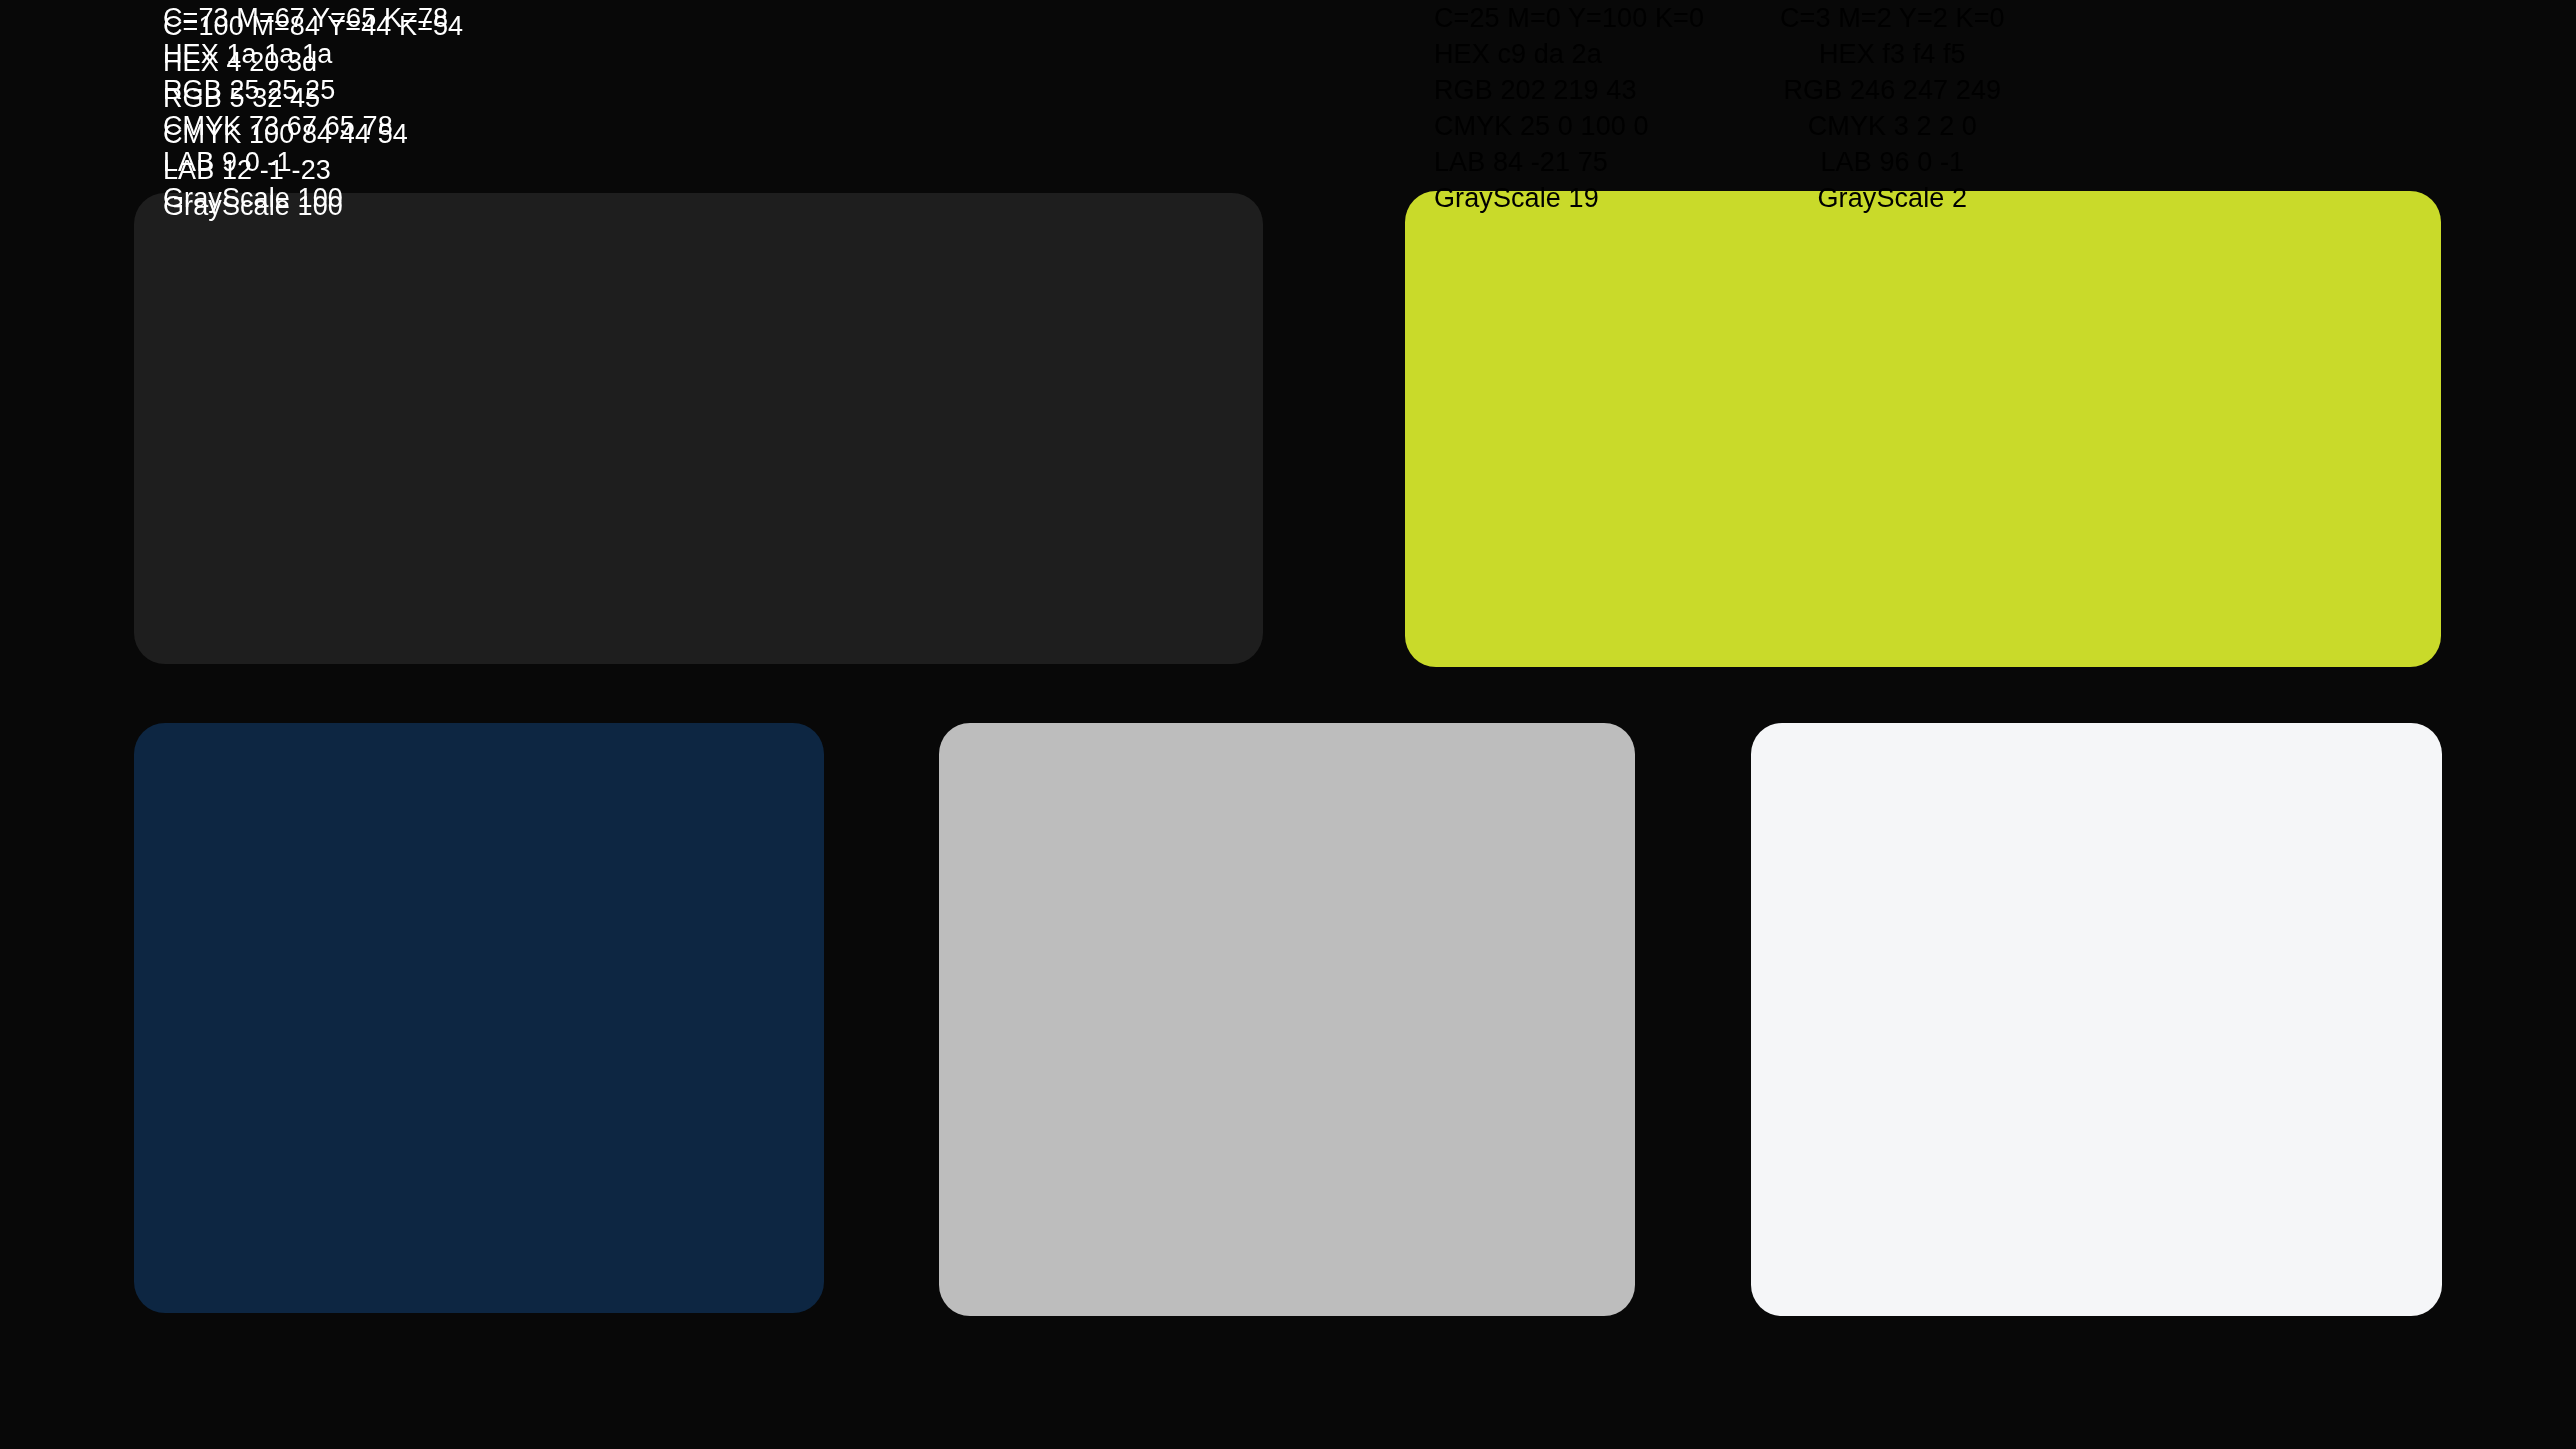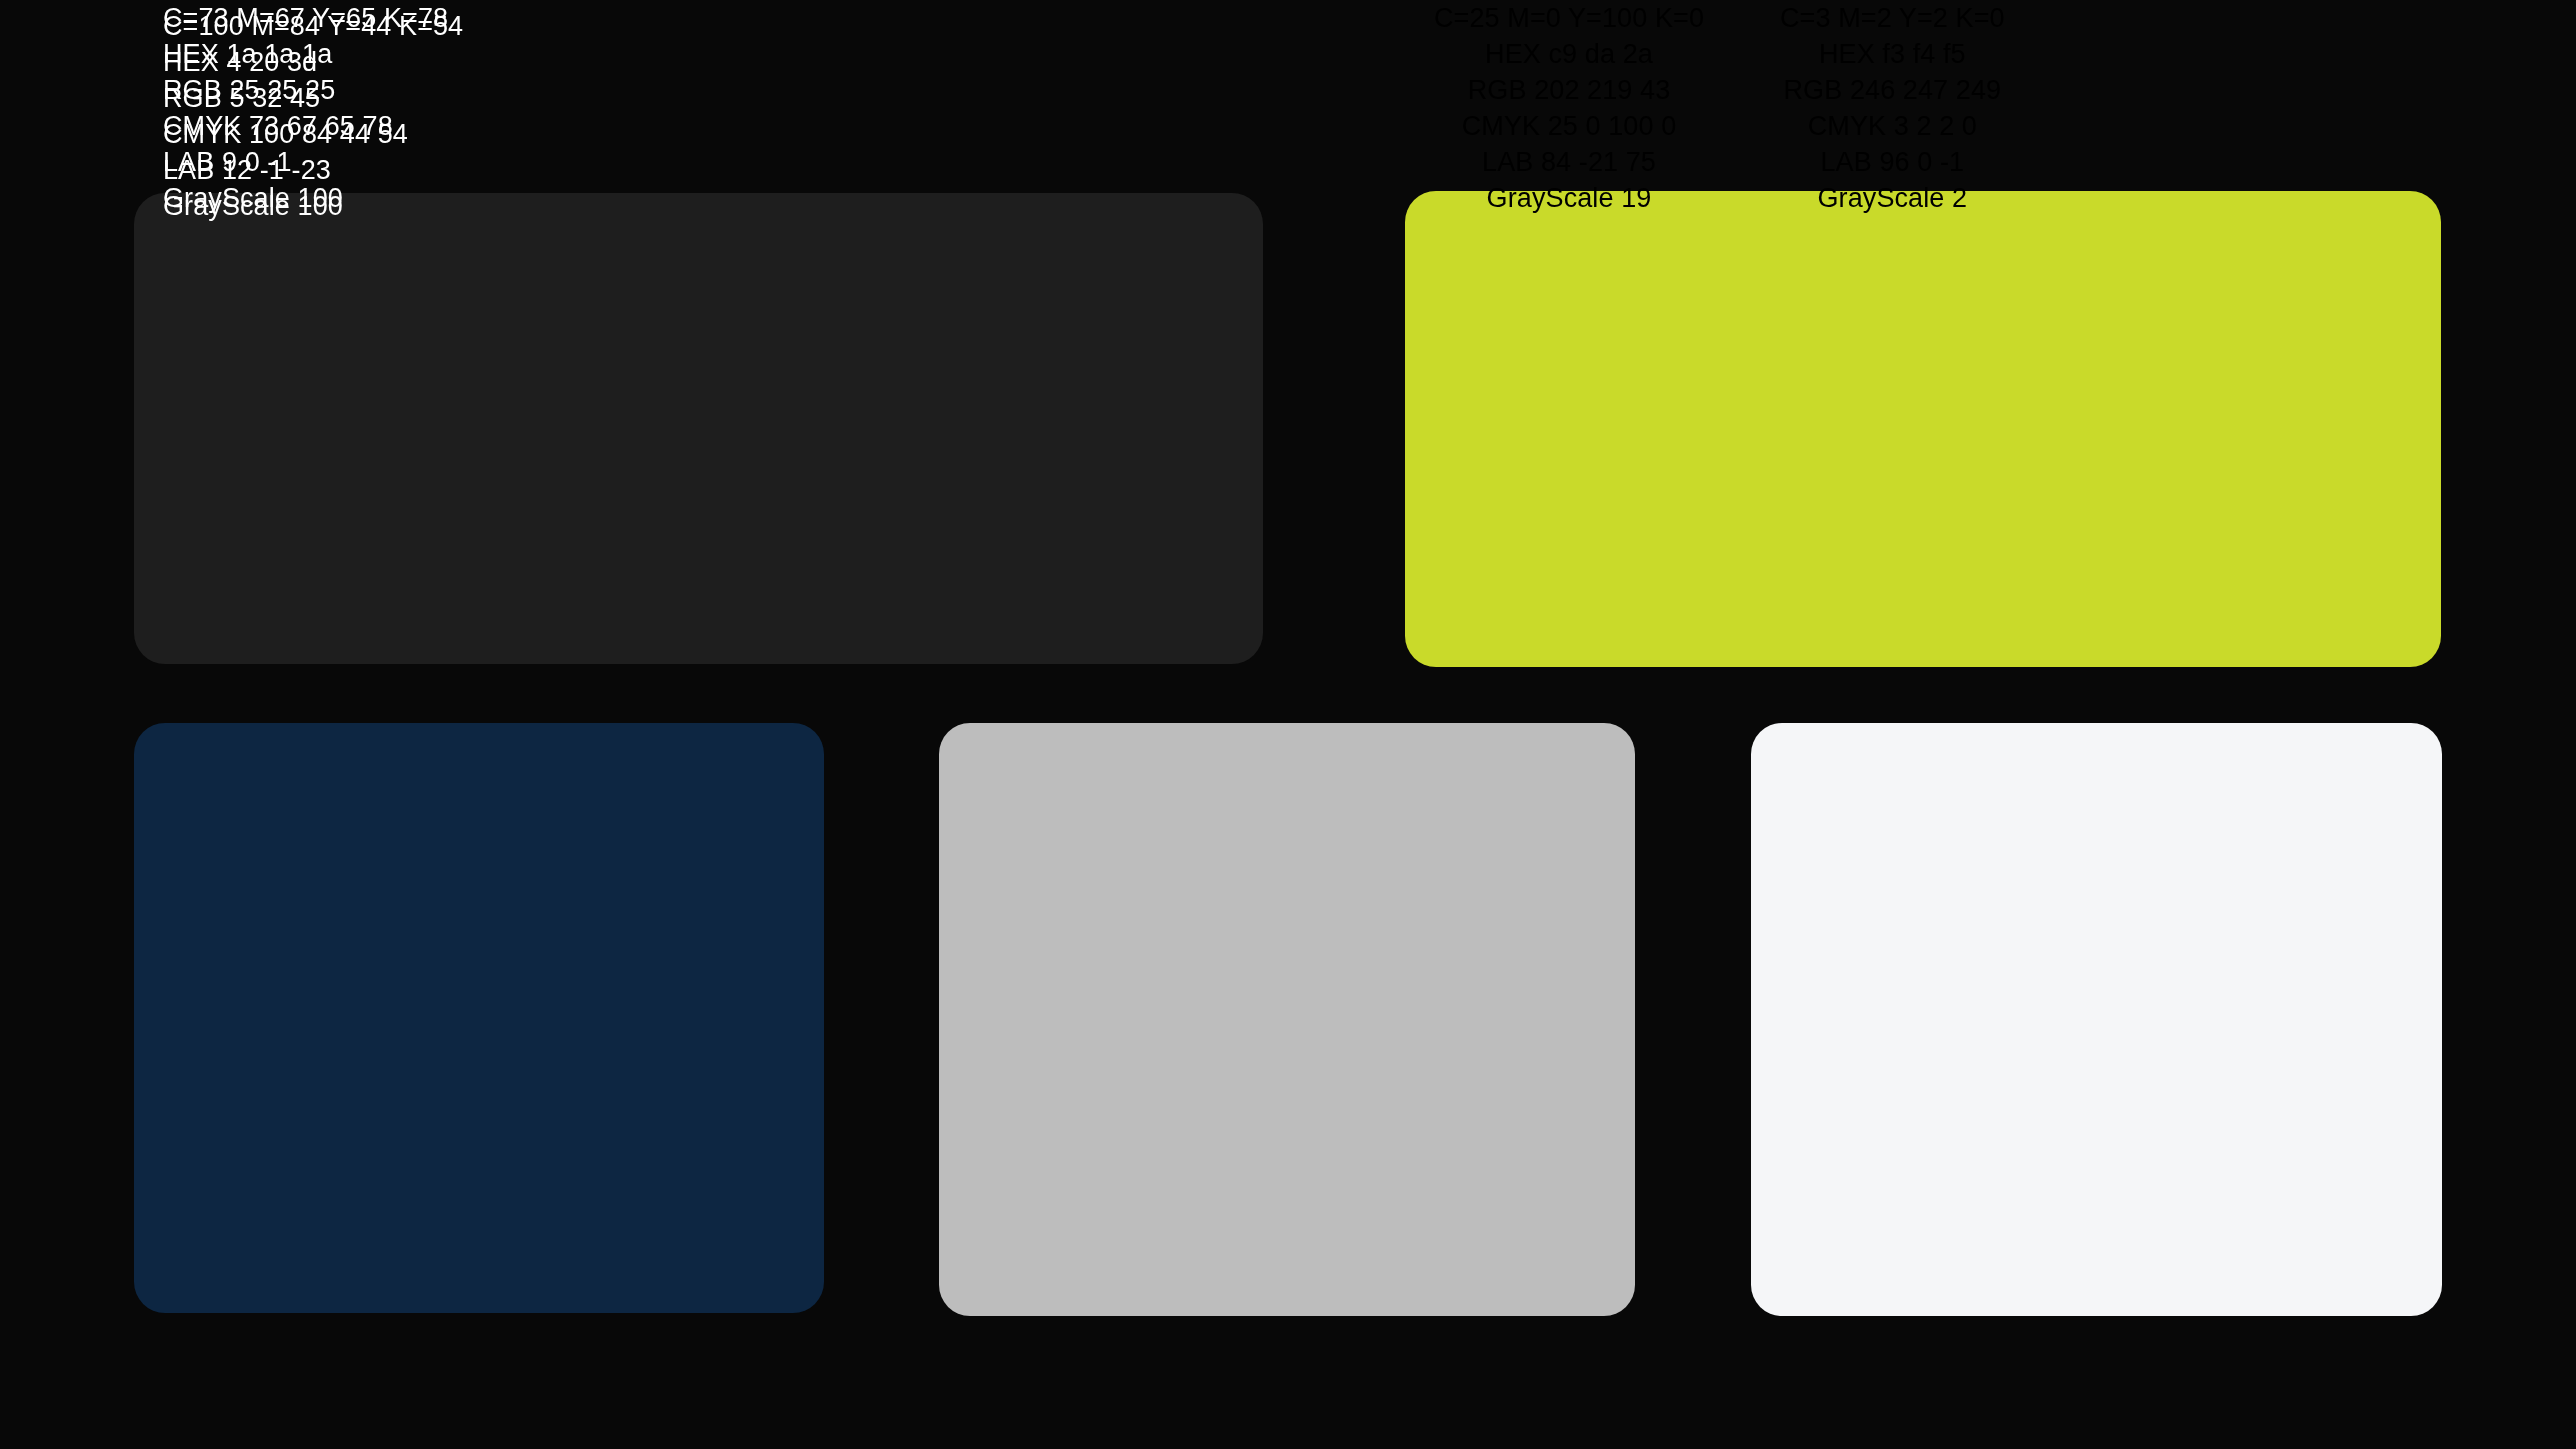--- a/index.html
+++ b/index.html
@@ -95,21 +95,21 @@
   <ul class="swatch-spec-list" id="list-dark-charcoal" style="color: rgb(255, 255, 255); left: 163px;">
     <li class="swatch-spec-line">C=73 M=67 Y=65 K=78</li>
     <li class="swatch-spec-line">HEX 1a 1a 1a</li>
     <li class="swatch-spec-line">RGB 25 25 25</li>
     <li class="swatch-spec-line">CMYK 73 67 65 78</li>
     <li class="swatch-spec-line">LAB 9 0 -1</li>
     <li class="swatch-spec-line">GrayScale 100</li>
   </ul>
 
   <div class="swatch-card" id="card-lime-yellow" style="background-color: rgb(201, 218, 42);"></div>
-  <ul class="swatch-spec-list" id="list-lime-yellow" style="color: rgb(0, 0, 0); left: 1434px; text-align: center;">
+  <ul class="swatch-spec-list" id="list-lime-yellow" style="color: rgb(0, 0, 0); left: 1434px;">
     <li class="swatch-spec-line">C=25 M=0 Y=100 K=0</li>
     <li class="swatch-spec-line">HEX c9 da 2a</li>
     <li class="swatch-spec-line">RGB 202 219 43</li>
     <li class="swatch-spec-line">CMYK 25 0 100 0</li>
     <li class="swatch-spec-line">LAB 84 -21 75</li>
     <li class="swatch-spec-line">GrayScale 19</li>
   </ul>
 
   <div class="swatch-card" id="card-navy-blue" style="background-color: rgb(13, 38, 66);"></div>
   <ul class="swatch-spec-list" id="list-navy-blue" style="color: rgb(255, 255, 255); left: 163px; margin-top: 8px;">

